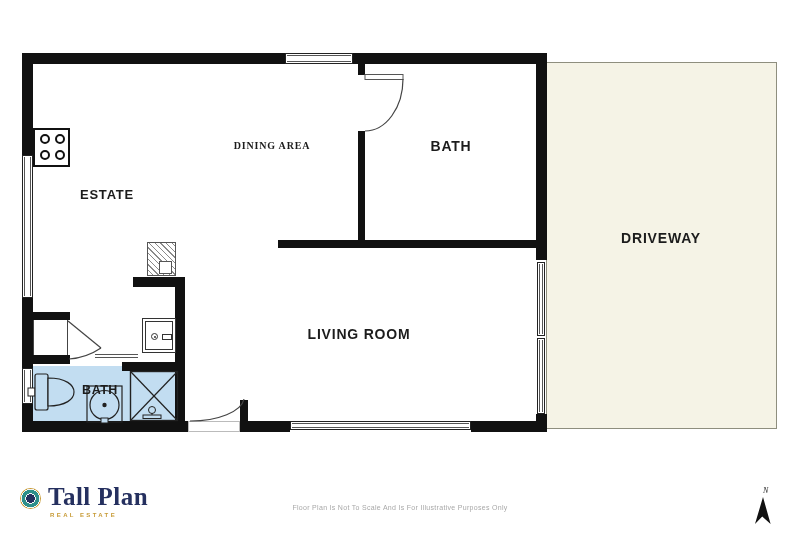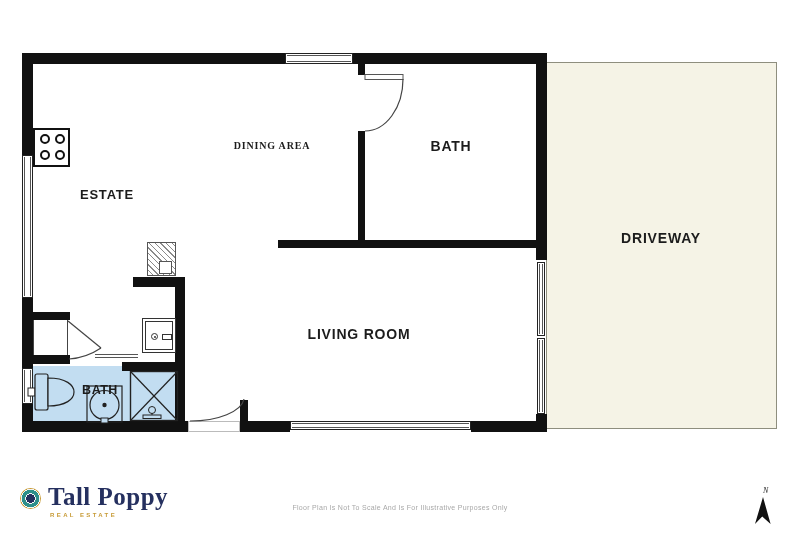--- a/index.html
+++ b/index.html
@@ -162,21 +162,21 @@
   <div class="room-label" style="left:107px;top:194px;font-size:13px;">ESTATE</div>
   <div class="room-label" style="left:272px;top:145px;font-size:10px;font-family:Liberation Serif, serif;">DINING AREA</div>
   <div class="room-label" style="left:451px;top:146px;font-size:14px;">BATH</div>
   <div class="room-label" style="left:359px;top:326px;font-size:14px;margin-top:8px;">LIVING ROOM</div>
   <div class="room-label" style="left:100px;top:390px;font-size:12.5px;letter-spacing:.5px;">BATH</div>
   <div class="room-label" style="left:661px;top:238px;font-size:14px;">DRIVEWAY</div>
 
   <div class="abs" style="left:20px;top:483px;display:flex;align-items:flex-start;">
     <div id="logo-mark" style="margin-top:5px;"></div>
     <div class="abs" style="position:static;margin-left:7px;">
-      <div id="logo-name">Tall Poppy</div>
+      <div id="logo-name">Tall Plan</div>
       <div id="logo-tagline" style="margin-top:1px;margin-left:2px;">REAL ESTATE</div>
     </div>
   </div>
 
   <div id="disclaimer">Floor Plan Is Not To Scale And Is For Illustrative Purposes Only</div>
 
   <div id="north-label" style="left:763px;top:486px;">N</div>
   <div id="north-arrow" style="left:753px;top:497px;"></div>
 
 </div>

